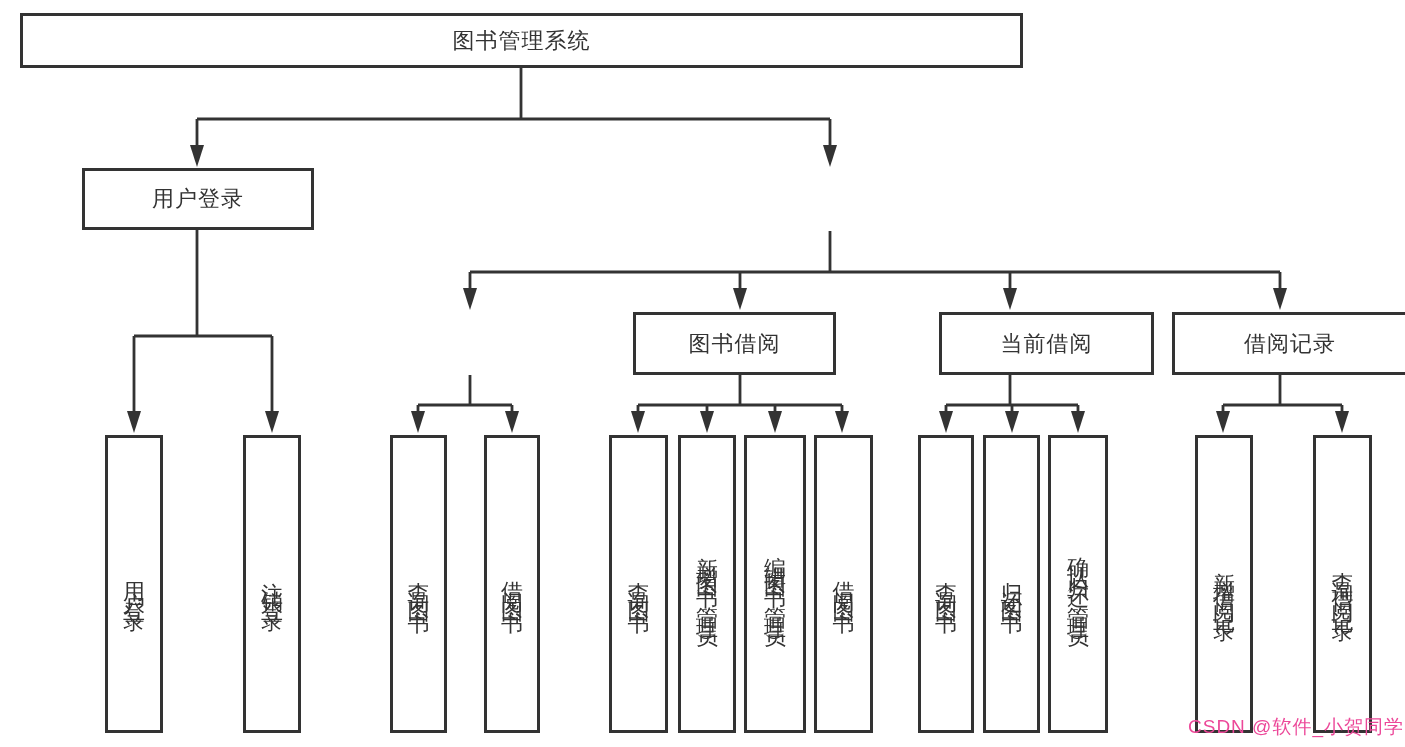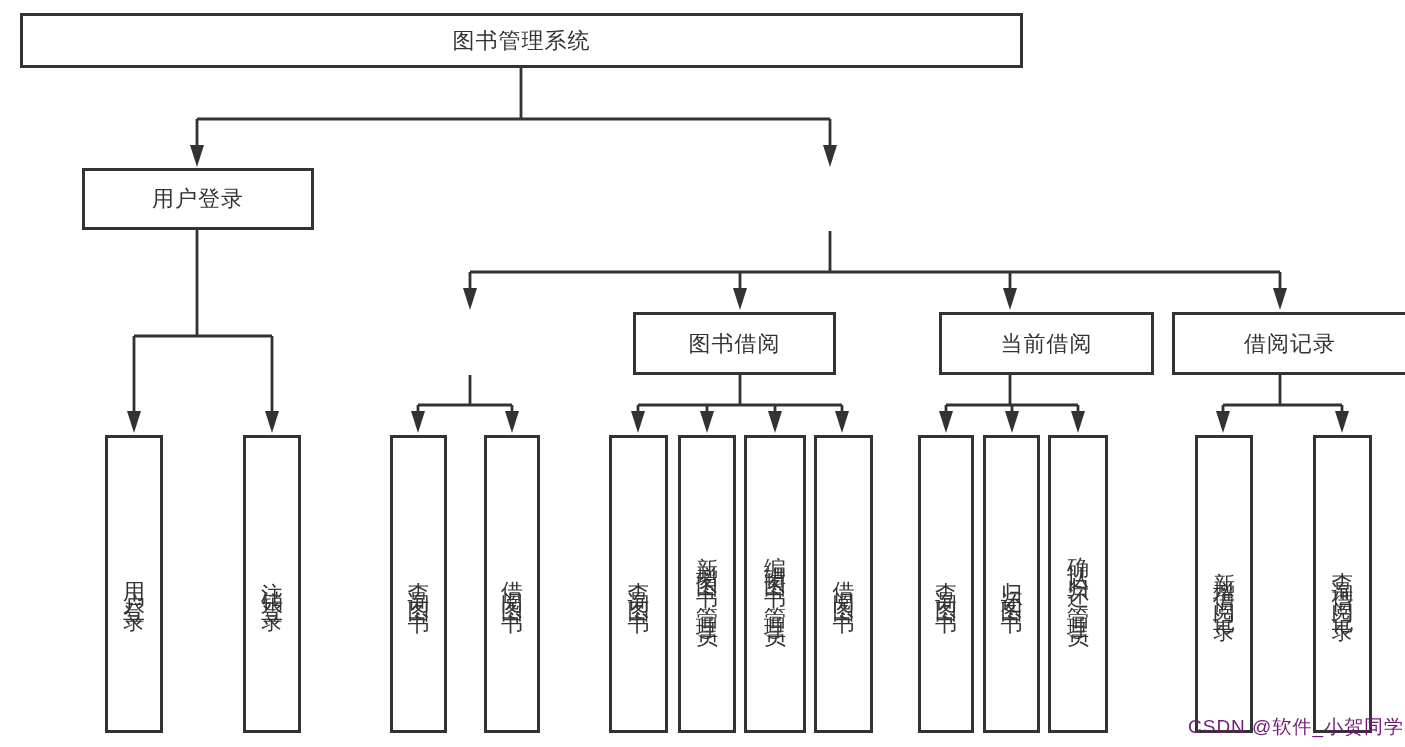--- a/index.html
+++ b/index.html
@@ -61,21 +61,21 @@
   .n-l4a { left: 918px;  width: 56px; }
   .n-l4b { left: 983px;  width: 57px; }
   .n-l4c { left: 1048px; width: 60px; }
   .n-l5a { left: 1195px; width: 58px; }
   .n-l5b { left: 1313px; width: 59px; }
   .watermark {
     position: absolute;
     left: 1188px;
     top: 714px;
     font-size: 19px;
-    color: #701a75;
+    color: #ec4899;
     letter-spacing: 1px;
     white-space: nowrap;
     z-index: 5;
   }
   .wire { stroke: #333333; stroke-width: 2.8; fill: none; }
   .head { fill: #333333; stroke: none; }
 </style>
 </head>
 <body>
 

